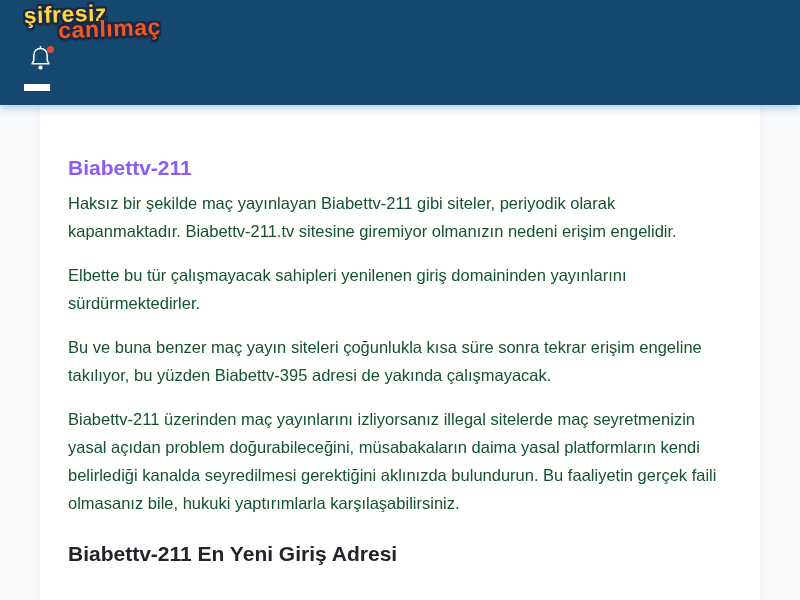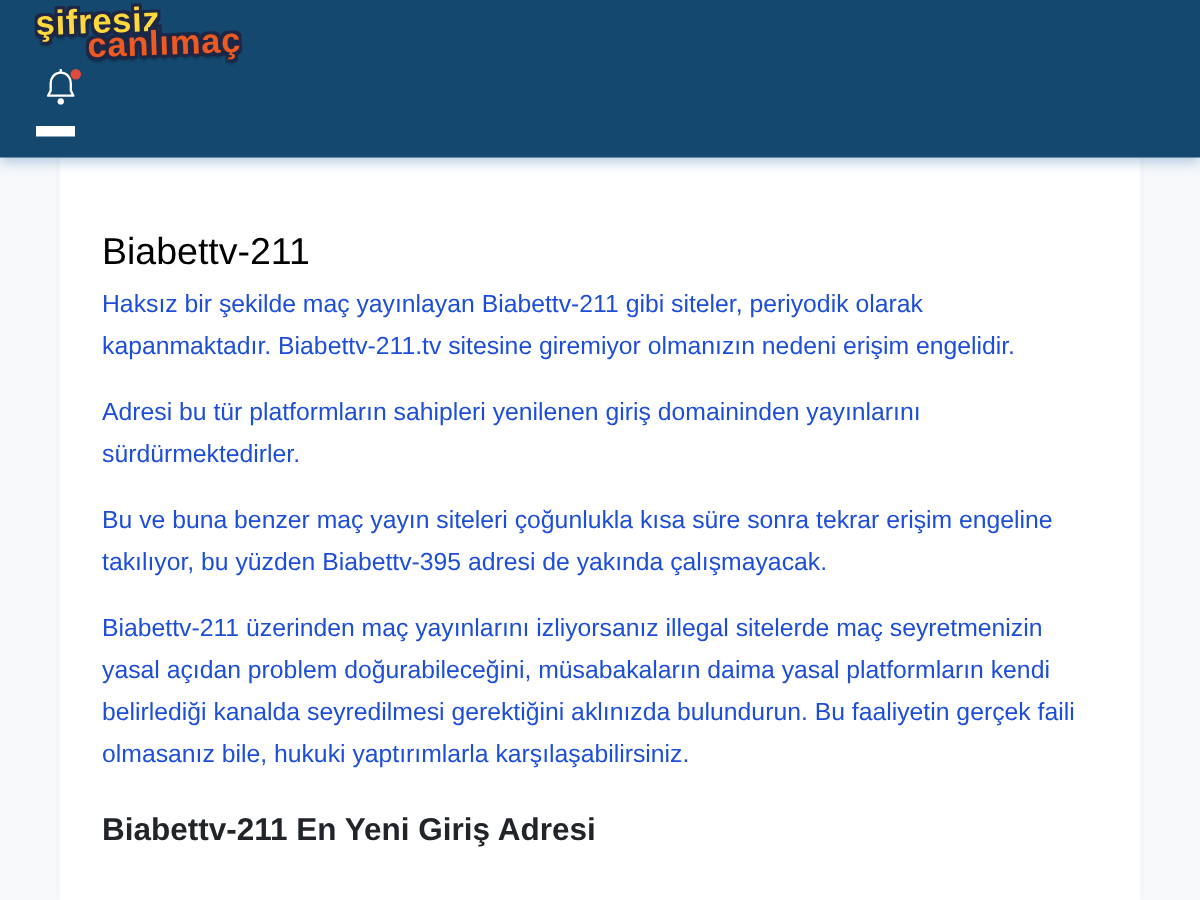--- a/index.html
+++ b/index.html
@@ -86,30 +86,30 @@
     margin: 0 40px;
     width: 720px;
     min-height: 495px;
     background: #ffffff;
     box-sizing: border-box;
     padding: 48px 28px 0 28px;
     box-shadow: 0 0 6px rgba(0,0,0,0.04);
   }
   .article-title {
     margin: 0 0 6px 0;
-    font-size: 25px;
-    font-weight: 400;
+    font-size: 21px;
+    font-weight: 700;
     line-height: 30px;
-    color: #000000;
+    color: #8b5cf6;
   }
   .article-p {
     margin: 0 0 16px 0;
     font-size: 16.5px;
     line-height: 28px;
-    color: #1d4ed8;
+    color: #14532d;
   }
   .article-subheading {
     margin: 24px 0 0 0;
     font-size: 21px;
     font-weight: 700;
     line-height: 26px;
     color: #212529;
   }
 </style>
 </head>
@@ -132,18 +132,18 @@
     <span class="notif-badge" style="background:#e04b3c;"></span>
   </button>
 
   <button class="menu-bar"></button>
 </header>
 
 <main class="content-card">
   <h1 class="article-title">Biabettv-211</h1>
 
   <p class="article-p">Haksız bir şekilde maç yayınlayan Biabettv-211 gibi siteler, periyodik olarak kapanmaktadır. Biabettv-211.tv sitesine giremiyor olmanızın nedeni erişim engelidir.</p>
-  <p class="article-p">Adresi bu tür platformların sahipleri yenilenen giriş domaininden yayınlarını sürdürmektedirler.</p>
+  <p class="article-p">Elbette bu tür çalışmayacak sahipleri yenilenen giriş domaininden yayınlarını sürdürmektedirler.</p>
   <p class="article-p">Bu ve buna benzer maç yayın siteleri çoğunlukla kısa süre sonra tekrar erişim engeline takılıyor, bu yüzden Biabettv-395 adresi de yakında çalışmayacak.</p>
   <p class="article-p">Biabettv-211 üzerinden maç yayınlarını izliyorsanız illegal sitelerde maç seyretmenizin yasal açıdan problem doğurabileceğini, müsabakaların daima yasal platformların kendi belirlediği kanalda seyredilmesi gerektiğini aklınızda bulundurun. Bu faaliyetin gerçek faili olmasanız bile, hukuki yaptırımlarla karşılaşabilirsiniz.</p>
 
   <h2 class="article-subheading">Biabettv-211 En Yeni Giriş Adresi</h2>
 </main>
 
 </body></html>

